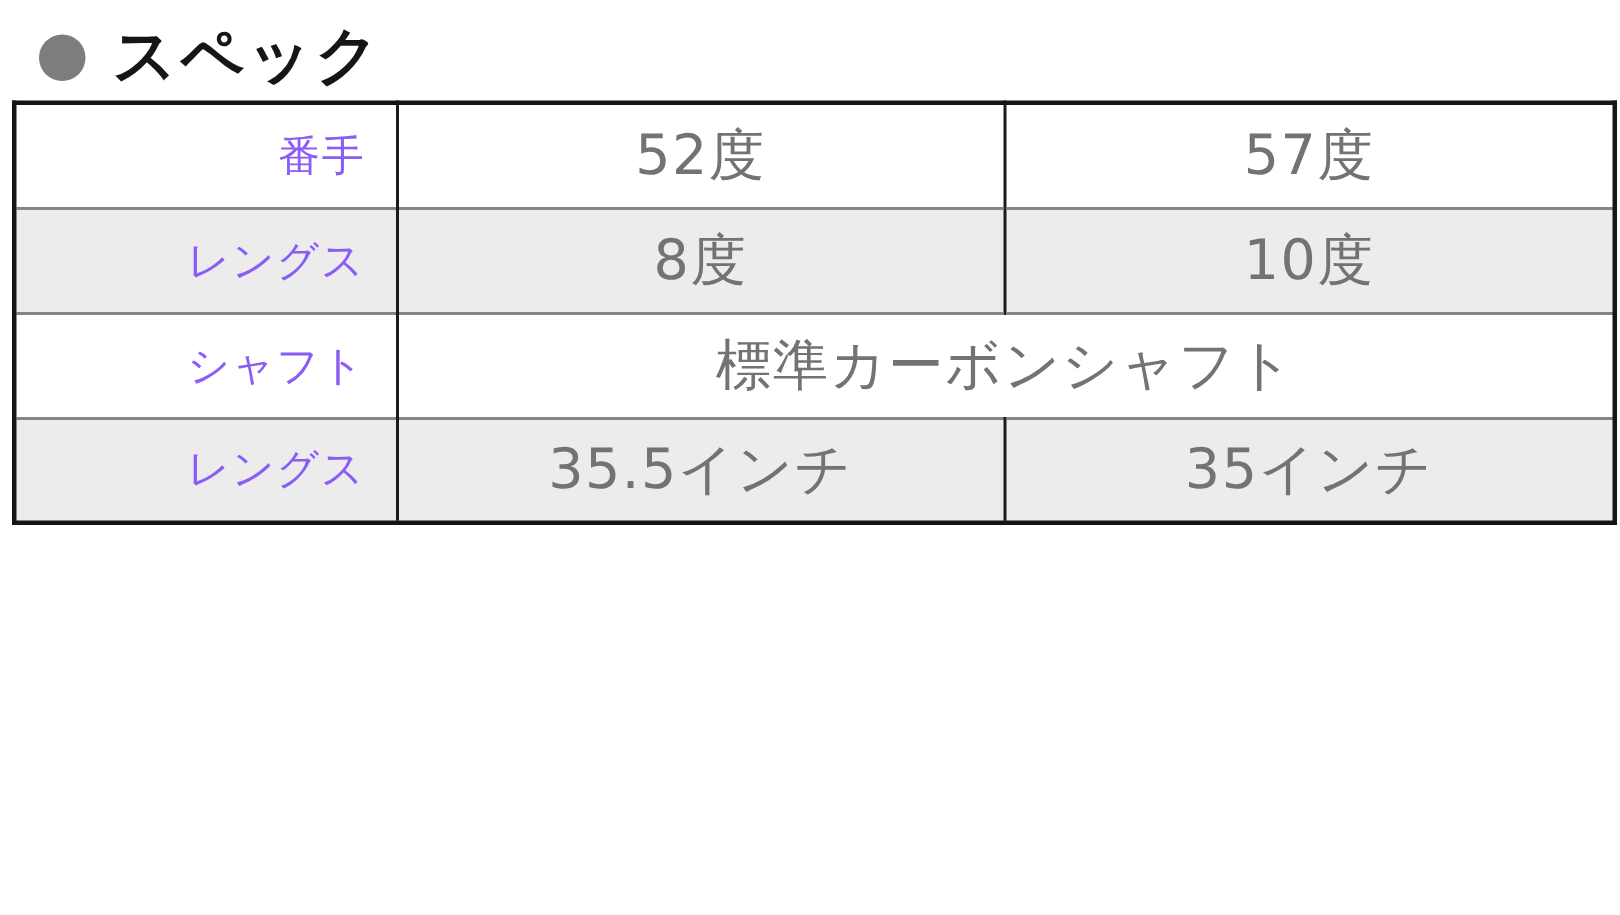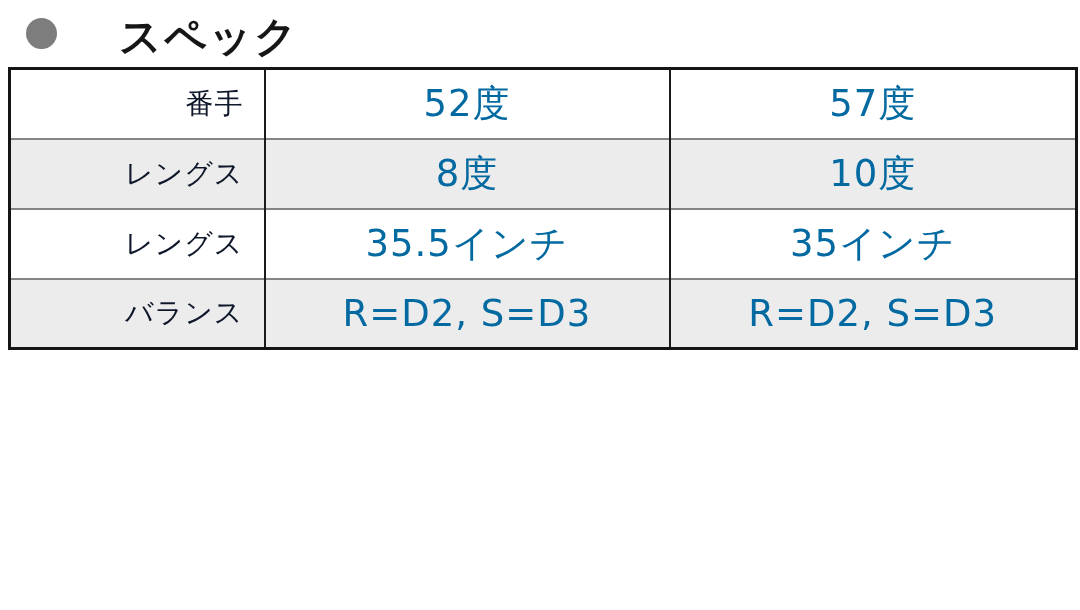--- a/index.html
+++ b/index.html
@@ -6,25 +6,24 @@
     margin: 0;
     padding: 0;
     width: 1080px;
     height: 610px;
     background: #ffffff;
     font-family: "DejaVu Sans", "Liberation Sans", sans-serif;
     overflow: hidden;
   }
   .header {
     display: flex;
-    align-items: flex-start;
+    align-items: center;
     padding: 16px 2px 0 26px;
     height: 58px;
     box-sizing: border-box;
-    gap: 44px;
   }
   .bullet {
     width: 31px;
     height: 31px;
     border-radius: 50%;
     background: #7d7d7d;
     flex: 0 0 auto;
     margin-top: 2px;
   }
   .title {
@@ -47,30 +46,30 @@
   col.c-val2  { width: 407px; }
   tr.spec-row { height: 70px; }
   tr.spec-row:nth-child(even) { background: #ececec; }
   tr.spec-row + tr.spec-row th,
   tr.spec-row + tr.spec-row td {
     border-top: 2px solid #858585;
   }
   th.label-cell {
     font-size: 28px;
     font-weight: 500;
-    color: #0f172a;
+    color: #8b5cf6;
     text-align: right;
     padding: 0 20px 0 0;
     border-right: 2px solid #1b1b1b;
     vertical-align: middle;
     letter-spacing: 1px;
   }
   td.value-cell {
     font-size: 37px;
-    color: #0369a1;
+    color: #737373;
     text-align: center;
     vertical-align: middle;
     padding: 0;
     letter-spacing: 1px;
   }
   td.value-cell.first { border-right: 2px solid #1b1b1b; }
 </style>
 </head>
 <body>
 
@@ -90,23 +89,22 @@
       <th class="label-cell">番手</th>
       <td class="value-cell first">52度</td>
       <td class="value-cell">57度</td>
     </tr>
     <tr class="spec-row">
       <th class="label-cell">レングス</th>
       <td class="value-cell first">8度</td>
       <td class="value-cell">10度</td>
     </tr>
     <tr class="spec-row">
+      <th class="label-cell">シャフト</th>
+      <td class="value-cell" colspan="2">標準カーボンシャフト</td>
+    </tr>
+    <tr class="spec-row">
       <th class="label-cell">レングス</th>
       <td class="value-cell first">35.5インチ</td>
       <td class="value-cell">35インチ</td>
-    </tr>
-    <tr class="spec-row">
-      <th class="label-cell">バランス</th>
-      <td class="value-cell first">R=D2, S=D3</td>
-      <td class="value-cell">R=D2, S=D3</td>
     </tr>
   </tbody>
 </table>
 
 </body></html>

